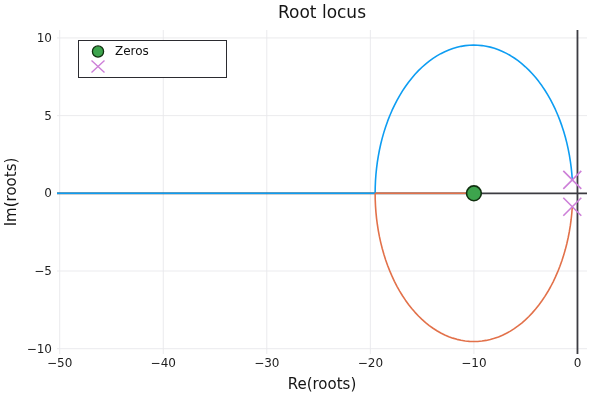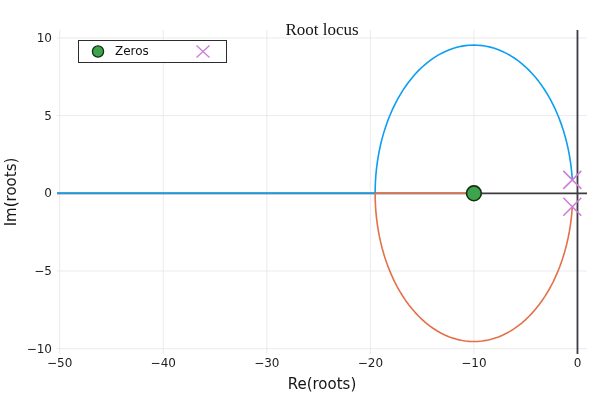--- a/index.html
+++ b/index.html
@@ -1,22 +1,22 @@
 <!DOCTYPE html>
 <html><head>
 <meta charset="utf-8">
 <style>
   html,body{margin:0;padding:0;background:#ffffff;}
   #app{position:relative;width:600px;height:400px;background:#ffffff;overflow:hidden;
        font-family:"DejaVu Sans", "Liberation Sans", sans-serif;}
-  .title{position:absolute;left:57px;top:20px;width:530px;text-align:center;
-         font-size:17px;color:#151515;font-family:Liberation Serif, serif;}
+  .title{position:absolute;left:57px;top:2px;width:530px;text-align:center;
+         font-size:17px;color:#151515;}
   .legend{position:absolute;left:78px;top:40px;width:149px;box-sizing:border-box;
           background:#ffffff;border:1.4px solid #2b2b30;padding:3px 6px 3px 6px;
-          display:flex;flex-direction:row;justify-content:space-between;gap:0px;}
+          display:flex;flex-direction:column;justify-content:space-between;gap:0px;}
   .legend-row{display:flex;align-items:center;height:15px;}
   .legend-marker{width:30px;height:15px;flex:0 0 30px;}
   .legend-label{font-size:12px;color:#111111;white-space:nowrap;line-height:15px;}
   svg text{font-family:"DejaVu Sans", "Liberation Sans", sans-serif;}
   .axis-label{font-size:15px;fill:#151515;}
   .tick-label{font-size:12px;fill:#1e1e1e;}
 </style>
 </head>
 <body>
 

